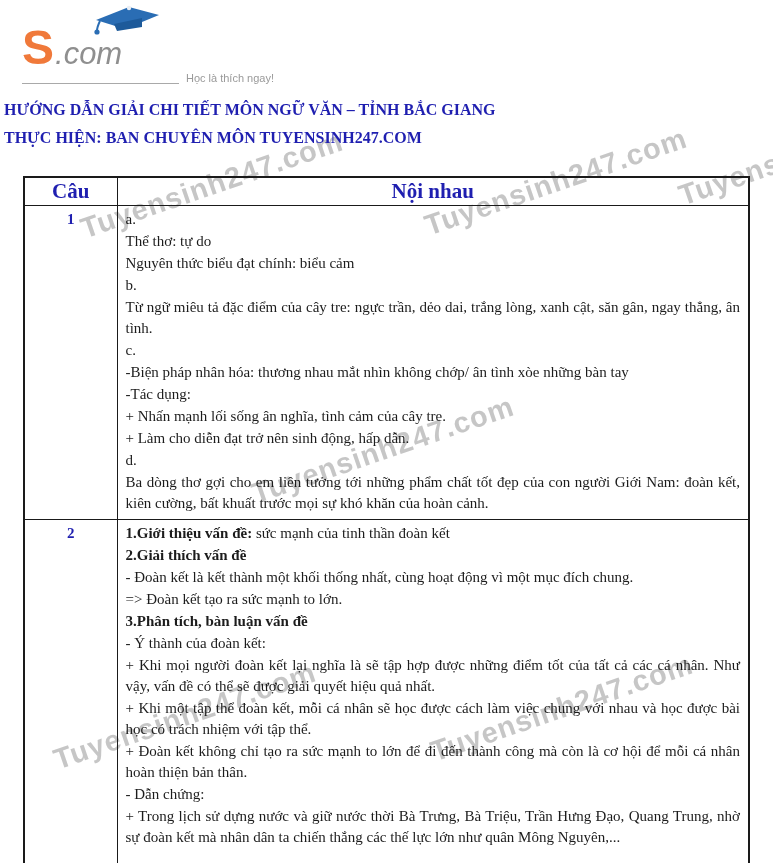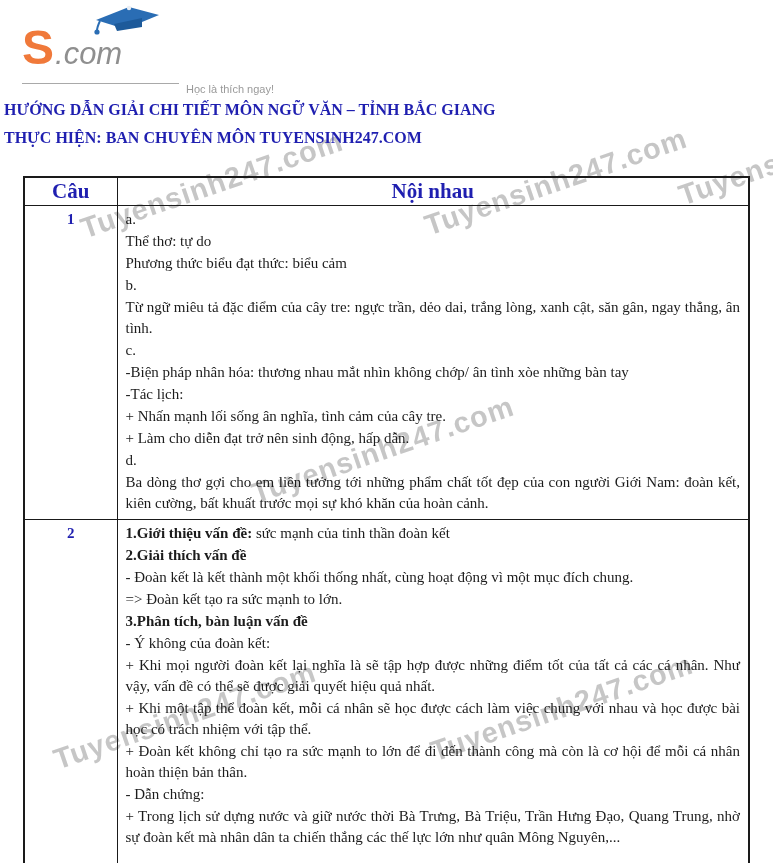--- a/index.html
+++ b/index.html
@@ -26,21 +26,21 @@
     white-space: nowrap;
   }
 
   
   .logo { position: absolute; left: 22px; top: 24px; z-index: 2; }
   .logo-text { display: flex; align-items: baseline; font-family: "Liberation Sans", sans-serif; font-weight: bold; line-height: 1; }
   .lg-blue   { color: #2e77bb; font-size: 35px; }
   .lg-orange { color: #f0793a; font-size: 48px; letter-spacing: -1px; }
   .lg-gray   { color: #8f8f8f; font-size: 31px; font-weight: normal; margin-left: 2px; font-style: italic; }
   .cap-icon { position: absolute; left: 68px; top: -20px; }
-  .tagline-row { display: flex; align-items: flex-start; width: 252px; margin-top: 11px; }
+  .tagline-row { display: flex; align-items: flex-end; width: 252px; margin-top: 0; }
   .tagline-rule { flex: 1; height: 1px; background: #a9a9a9; margin-right: 7px; }
   .tagline { font-family: "Liberation Sans", sans-serif; font-size: 11px; color: #9a9a9a; white-space: nowrap; }
 
   
   .title-block {
     position: absolute; top: 96px; left: 4px; width: 100%;
     text-align: left; z-index: 2;
     color: #1f1fb0; font-weight: bold; font-size: 16px; line-height: 28px;
     font-family: "Liberation Serif", serif;
   }
@@ -114,41 +114,41 @@
         <th class="cau-col">Câu</th>
         <th>Nội nhau</th>
       </tr>
     </thead>
     <tbody>
         <tr>
           <td class="cau-cell">1</td>
           <td class="content-cell">
             <p><span>a.</span></p>
             <p><span>Thể thơ: tự do</span></p>
-            <p><span>Phương thức biểu đạt thức: biểu cảm</span></p>
+            <p><span>Nguyên thức biểu đạt chính: biểu cảm</span></p>
             <p><span>b.</span></p>
             <p class="justify"><span>Từ ngữ miêu tả đặc điểm của cây tre: ngực trần, dẻo dai, trắng lòng, xanh cật, săn gân, ngay thẳng, ân tình.</span></p>
             <p><span>c.</span></p>
             <p><span>-Biện pháp nhân hóa: thương nhau mắt nhìn không chớp/ ân tình xòe những bàn tay</span></p>
-            <p><span>-Tác lịch:</span></p>
+            <p><span>-Tác dụng:</span></p>
             <p><span>+ Nhấn mạnh lối sống ân nghĩa, tình cảm của cây tre.</span></p>
             <p><span>+ Làm cho diễn đạt trở nên sinh động, hấp dẫn.</span></p>
             <p><span>d.</span></p>
             <p class="justify"><span>Ba dòng thơ gợi cho em liên tưởng tới những phẩm chất tốt đẹp của con người Giới Nam: đoàn kết, kiên cường, bất khuất trước mọi sự khó khăn của hoàn cảnh.</span></p>
           </td>
         </tr>
         <tr>
           <td class="cau-cell">2</td>
           <td class="content-cell">
             <p><b>1.Giới thiệu vấn đề:</b><span> sức mạnh của tinh thần đoàn kết</span></p>
             <p><b>2.Giải thích vấn đề</b></p>
             <p><span>- Đoàn kết là kết thành một khối thống nhất, cùng hoạt động vì một mục đích chung.</span></p>
             <p><span>=&gt; Đoàn kết tạo ra sức mạnh to lớn.</span></p>
             <p><b>3.Phân tích, bàn luận vấn đề</b></p>
-            <p><span>- Ý không của đoàn kết:</span></p>
+            <p><span>- Ý thành của đoàn kết:</span></p>
             <p class="justify"><span>+ Khi mọi người đoàn kết lại nghĩa là sẽ tập hợp được những điểm tốt của tất cả các cá nhân. Như vậy, vấn đề có thể sẽ được giải quyết hiệu quả nhất.</span></p>
             <p class="justify"><span>+ Khi một tập thể đoàn kết, mỗi cá nhân sẽ học được cách làm việc chung với nhau và học được bài học có trách nhiệm với tập thể.</span></p>
             <p class="justify"><span>+ Đoàn kết không chỉ tạo ra sức mạnh to lớn để đi đến thành công mà còn là cơ hội để mỗi cá nhân hoàn thiện bản thân.</span></p>
             <p><span>- Dẫn chứng:</span></p>
             <p class="justify"><span>+ Trong lịch sử dựng nước và giữ nước thời Bà Trưng, Bà Triệu, Trần Hưng Đạo, Quang Trung, nhờ sự đoàn kết mà nhân dân ta chiến thắng các thế lực lớn như quân Mông Nguyên,...</span></p>
           </td>
         </tr>
       </tbody>
   </table>
 

